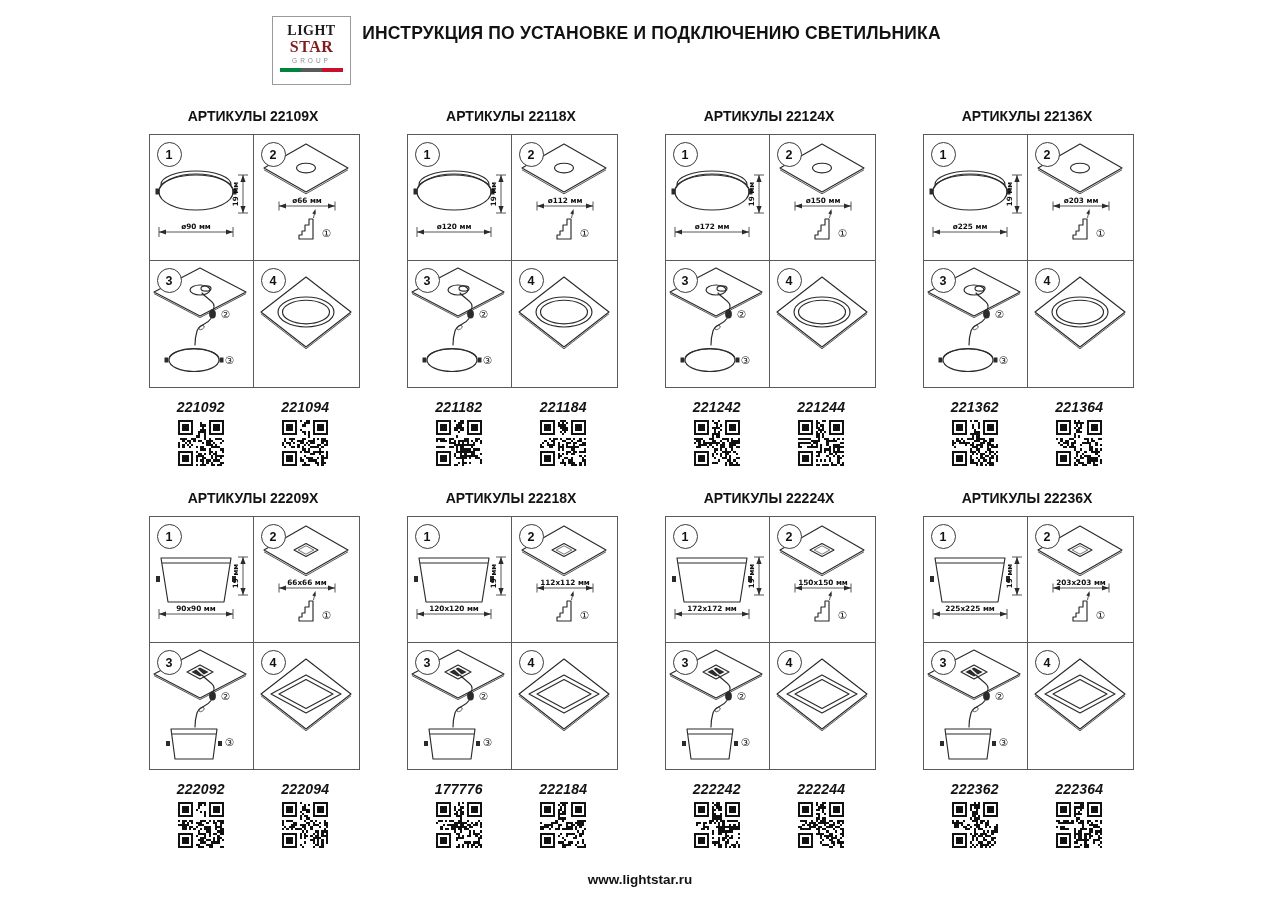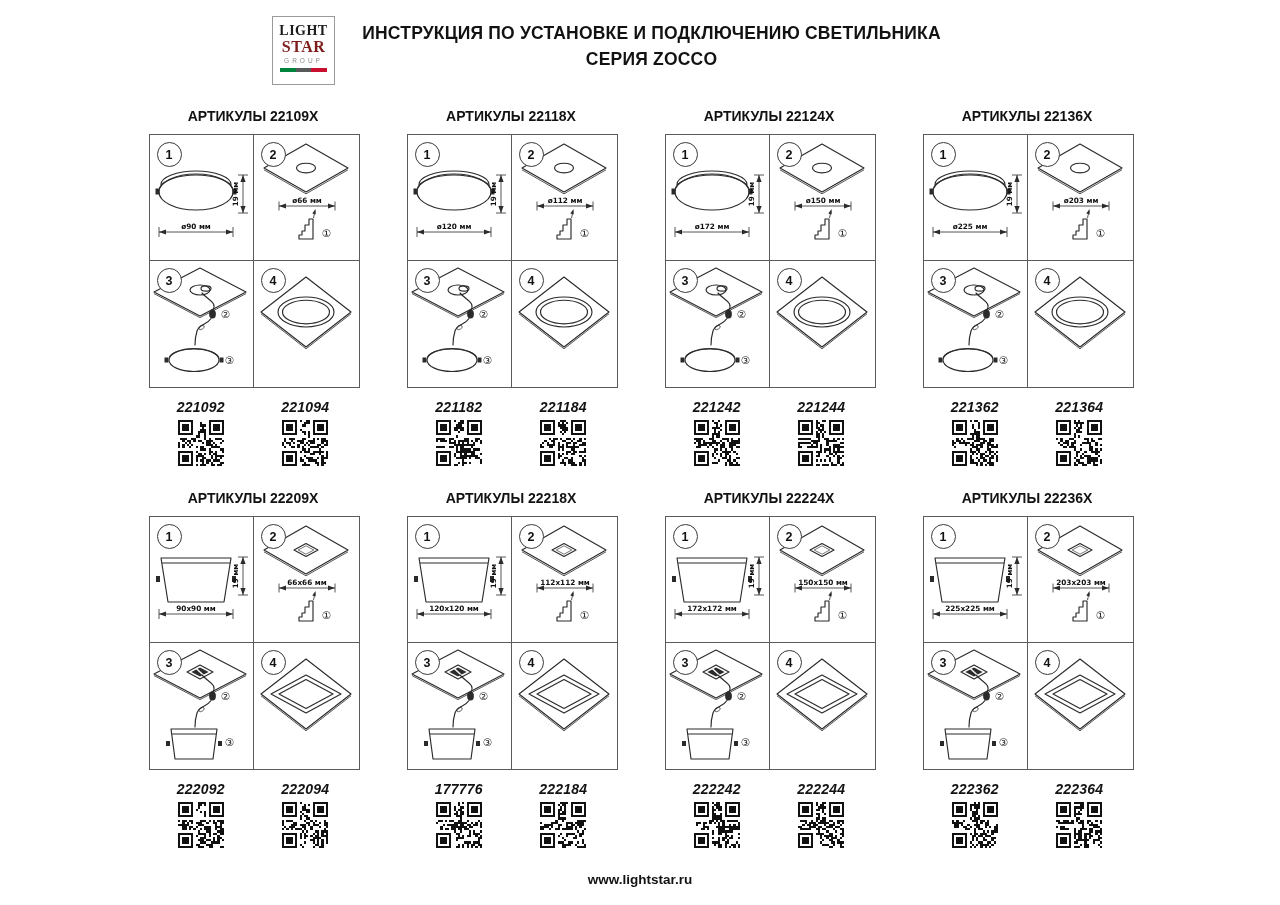--- a/index.html
+++ b/index.html
@@ -1,21 +1,21 @@
 <!DOCTYPE html>
 <html><head>
 <meta charset="utf-8">
 <style>
   * { margin:0; padding:0; box-sizing:border-box; }
   html,body { width:1280px; height:905px; background:#fff; overflow:hidden; }
   body { font-family:"Liberation Sans", sans-serif; color:#121212; position:relative; }
 
   
   .header { position:relative; height:96px; padding-top:20px; }
-  .logo { position:absolute; left:272px; top:16px; width:63px; height:69px;
+  .logo { position:absolute; left:272px; top:16px; width:79px; height:69px;
           border:1px solid #9a9a9a; background:#fff; text-align:center; padding-top:7px; }
   .logo-light { font-family:"Liberation Serif", serif; font-weight:700; font-size:14px; line-height:1.05; color:#1c1c1c; letter-spacing:.5px; }
   .logo-star  { font-family:"Liberation Serif", serif; font-weight:700; font-size:16px; line-height:1.05; color:#7f1d1d; letter-spacing:.5px; }
   .logo-group { font-size:6.5px; letter-spacing:3px; color:#8b8b8b; margin-top:2px; }
   .logo-flag { display:flex; height:4px; margin:4px 7px 0; }
   .logo-flag span { flex:1 1 auto; }
   .title-block { text-align:center;padding-left:23px; }
   .title-line { font-weight:700; font-size:17.5px; line-height:26px; letter-spacing:.2px; }
 
   
@@ -62,21 +62,20 @@
     <div class="logo-star">STAR</div>
     <div class="logo-group">GROUP</div>
     <div class="logo-flag">
       <span style="background: rgb(0, 132, 61);"></span>
       <span style="background: rgb(88, 89, 91);"></span>
       <span style="background: rgb(200, 16, 46);"></span>
     </div>
   </div>
   <div class="title-block">
     <div class="title-line">ИНСТРУКЦИЯ ПО УСТАНОВКЕ И ПОДКЛЮЧЕНИЮ СВЕТИЛЬНИКА</div>
-    <div class="title-line">СЕРИЯ ZOCCO</div>
   </div>
 </div>
 
 <div class="panel-row" id="row-0">
   <div class="panel variant-round">
     <div class="panel-title">АРТИКУЛЫ 22109X</div>
     <div class="cells">
 
       <div class="cell c1">
         <div class="badge">1</div>

